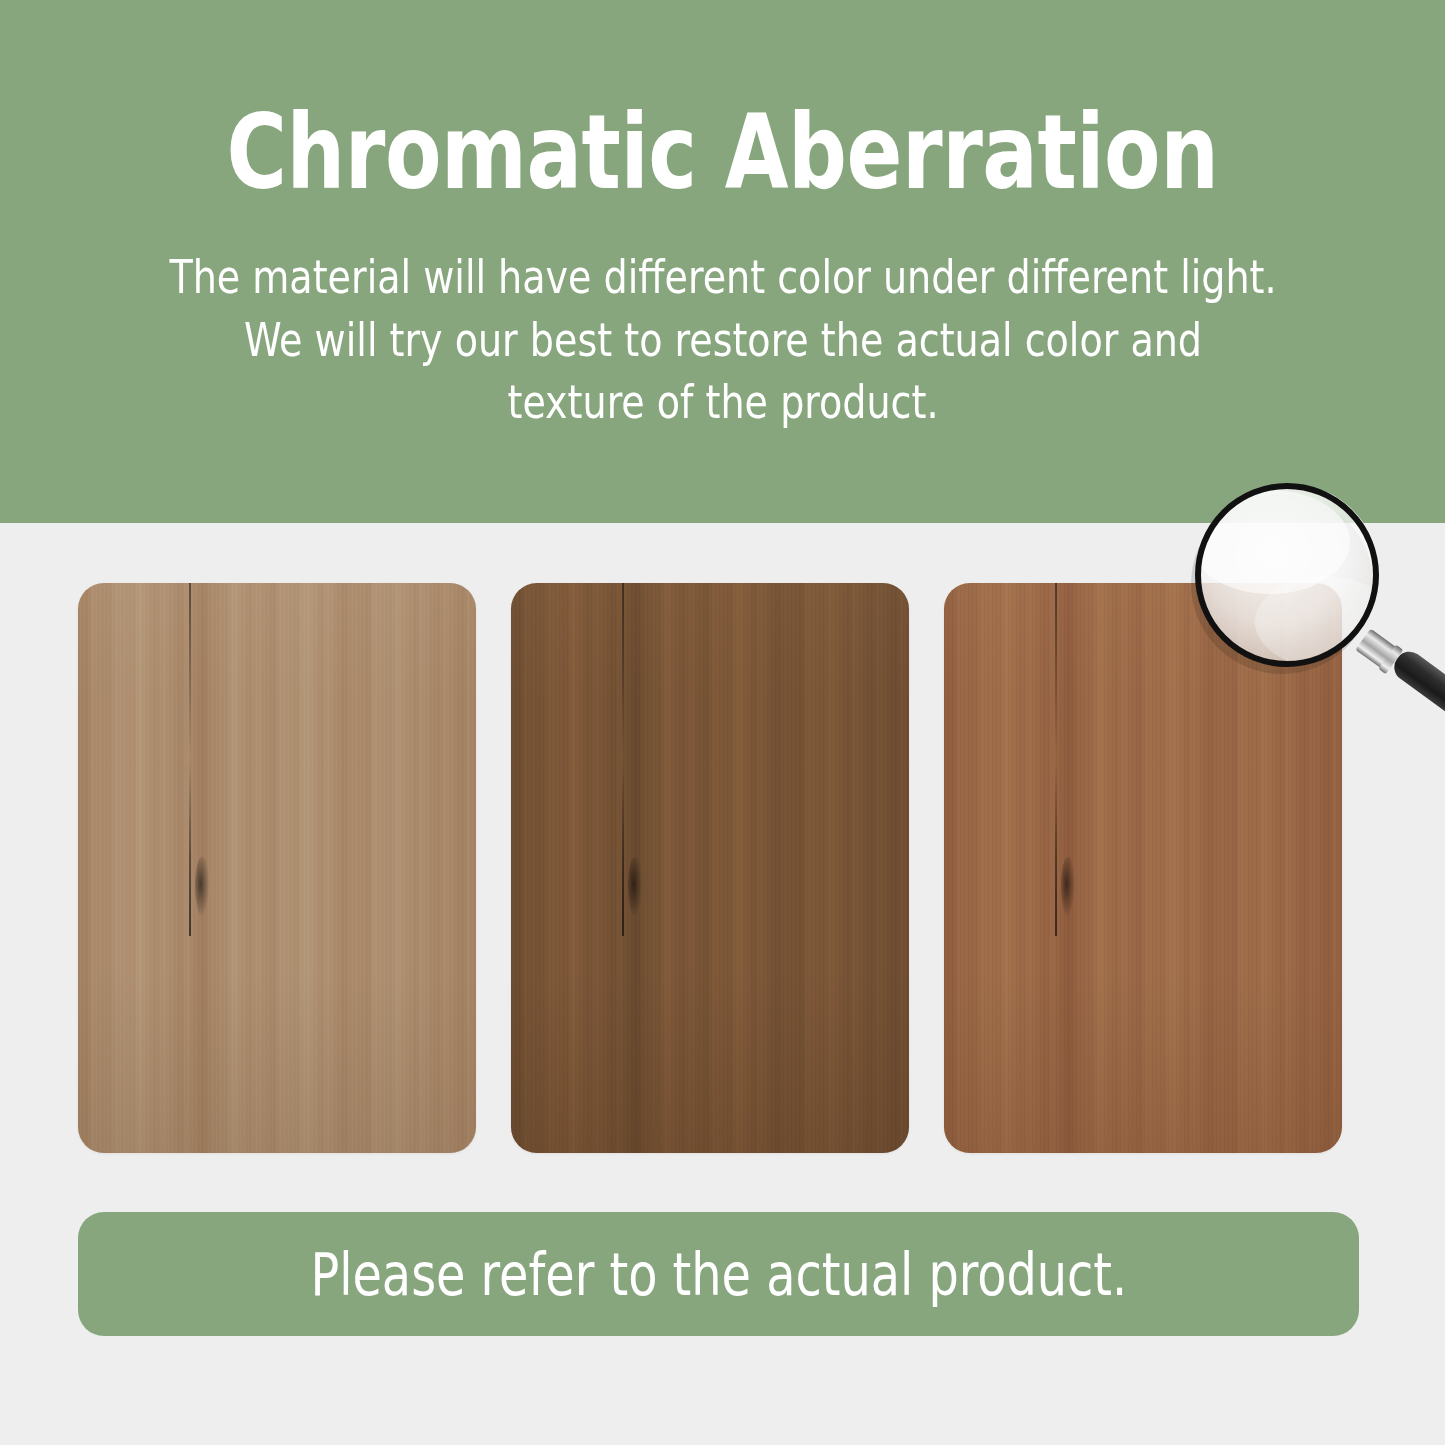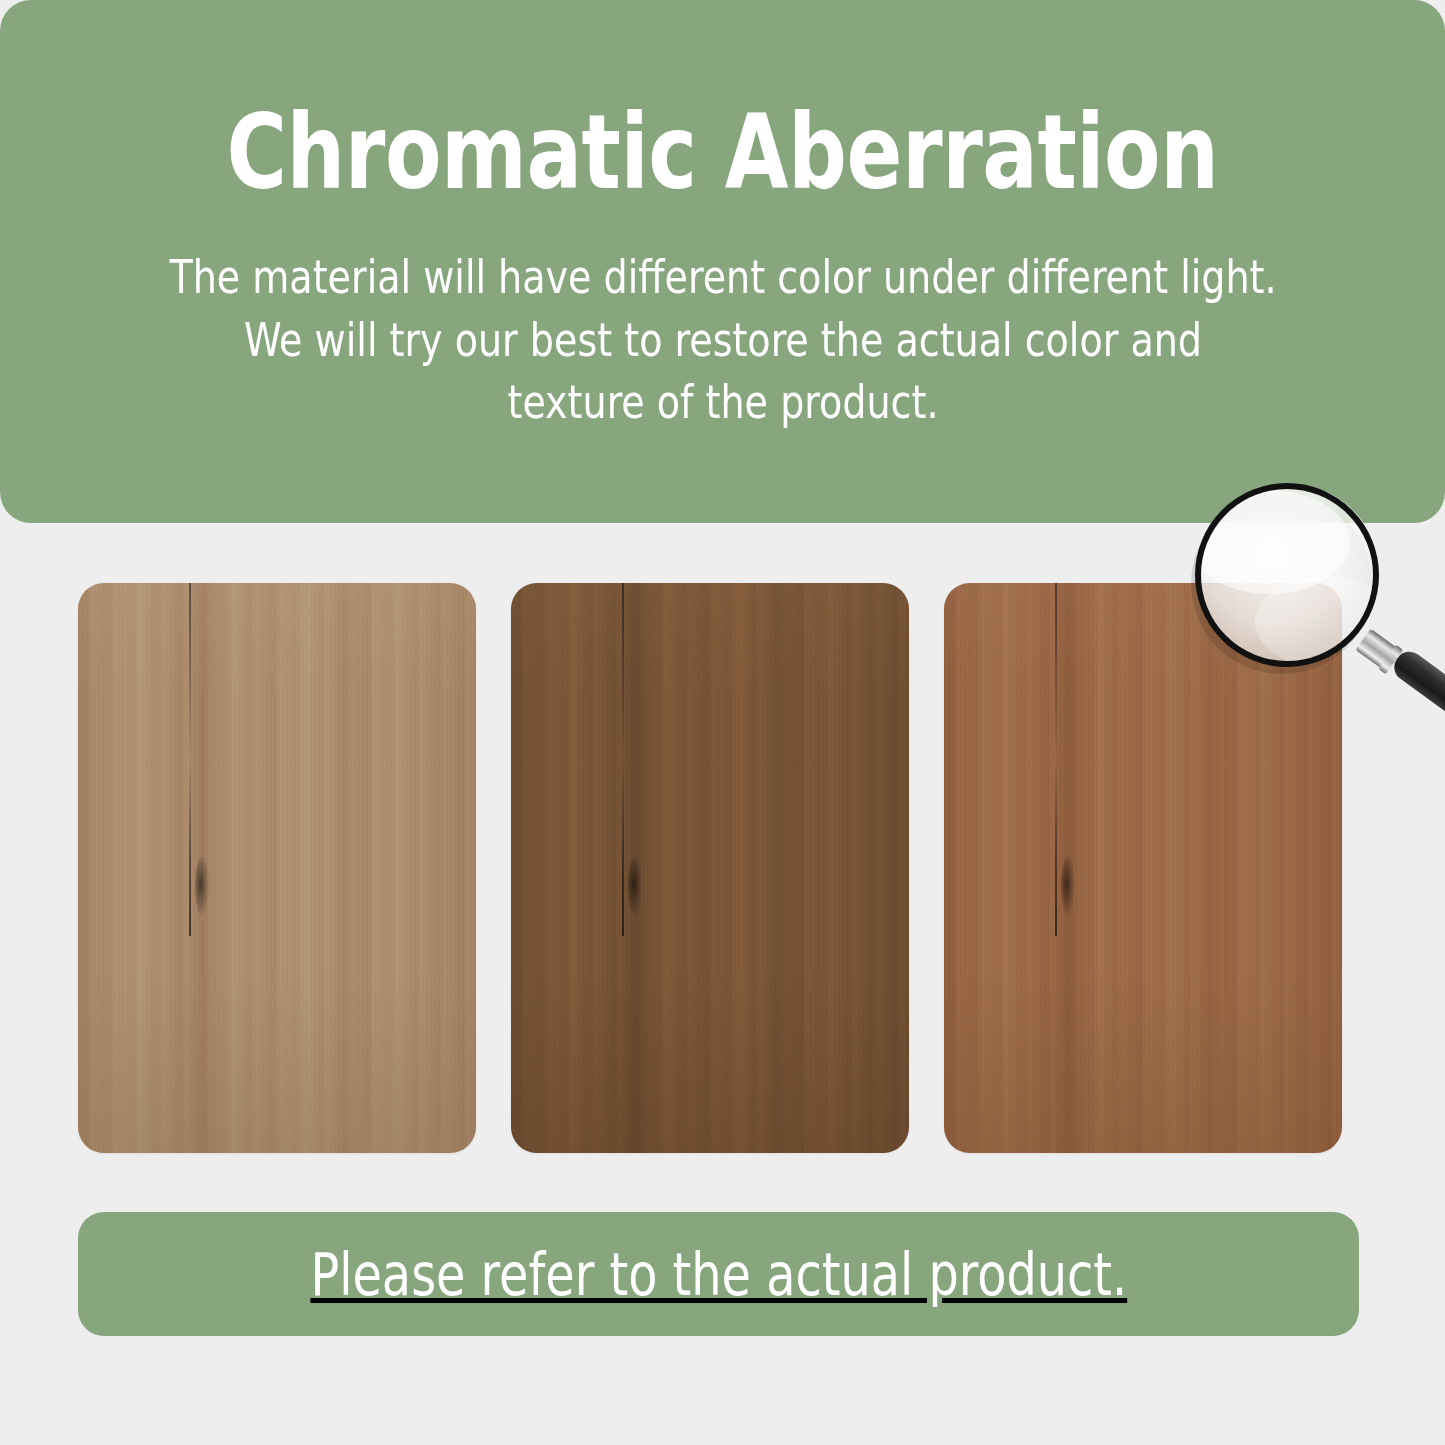--- a/index.html
+++ b/index.html
@@ -185,21 +185,21 @@
     font-size: 59px;
     font-weight: normal;
     line-height: 1;
     white-space: nowrap;
     transform: scaleX(0.9);
   }
 </style>
 </head>
 <body style="background: rgb(238, 238, 238);">
 
-<div id="header-banner" style="background: rgb(135, 166, 125); border-radius: 31px;">
+<div id="header-banner" style="background: rgb(135, 166, 125);">
   <h1 id="header-title">Chromatic Aberration</h1>
   <div id="header-subtitle">
     <span class="sub-line">The material will have different color under different light.</span>
     <span class="sub-line">We will try our best to restore the actual color and</span>
     <span class="sub-line">texture of the product.</span>
   </div>
 </div>
 
 <div id="swatch-area" style="background: rgb(238, 238, 238);">
 
@@ -279,15 +279,15 @@
   <g transform="rotate(36 196 173)">
     <rect x="186" y="160" width="34" height="26" rx="3" fill="url(#ferruleGrad)"></rect>
     <rect x="216" y="158" width="9" height="30" rx="2.5" fill="url(#ferruleGrad)"></rect>
   </g>
 
   <g transform="rotate(36 225 188)">
     <rect x="222" y="173" width="118" height="30" rx="14" fill="url(#handleGrad)"></rect>
   </g>
 </svg>
 
-<div id="footer-banner" style="background: rgb(135, 166, 125); text-decoration: underline;">
+<div id="footer-banner" style="background: rgb(135, 166, 125);">
   <span id="footer-text">Please refer to the actual product.</span>
 </div>
 
 </body></html>

